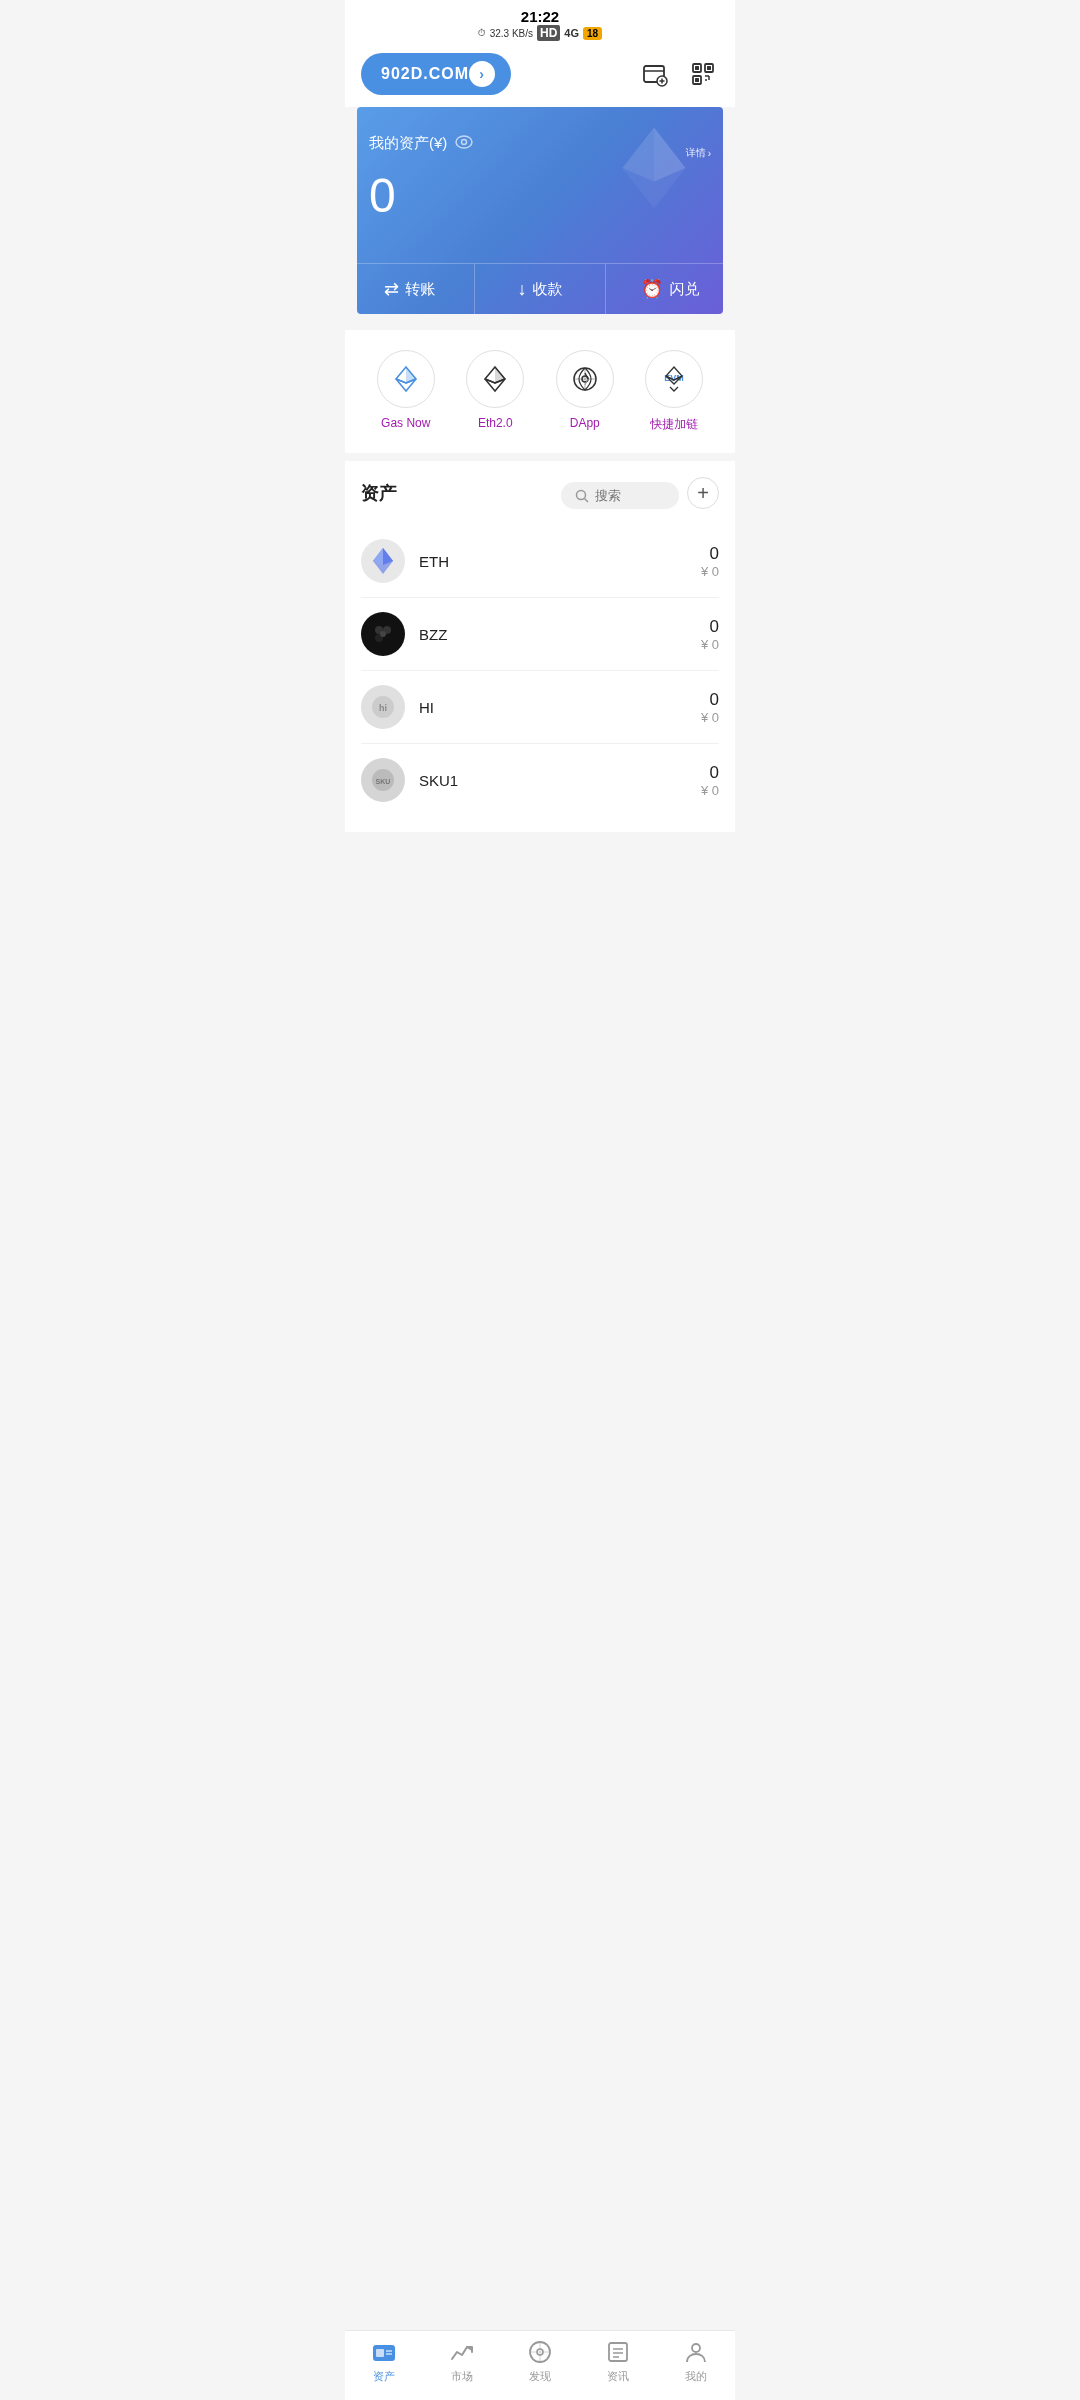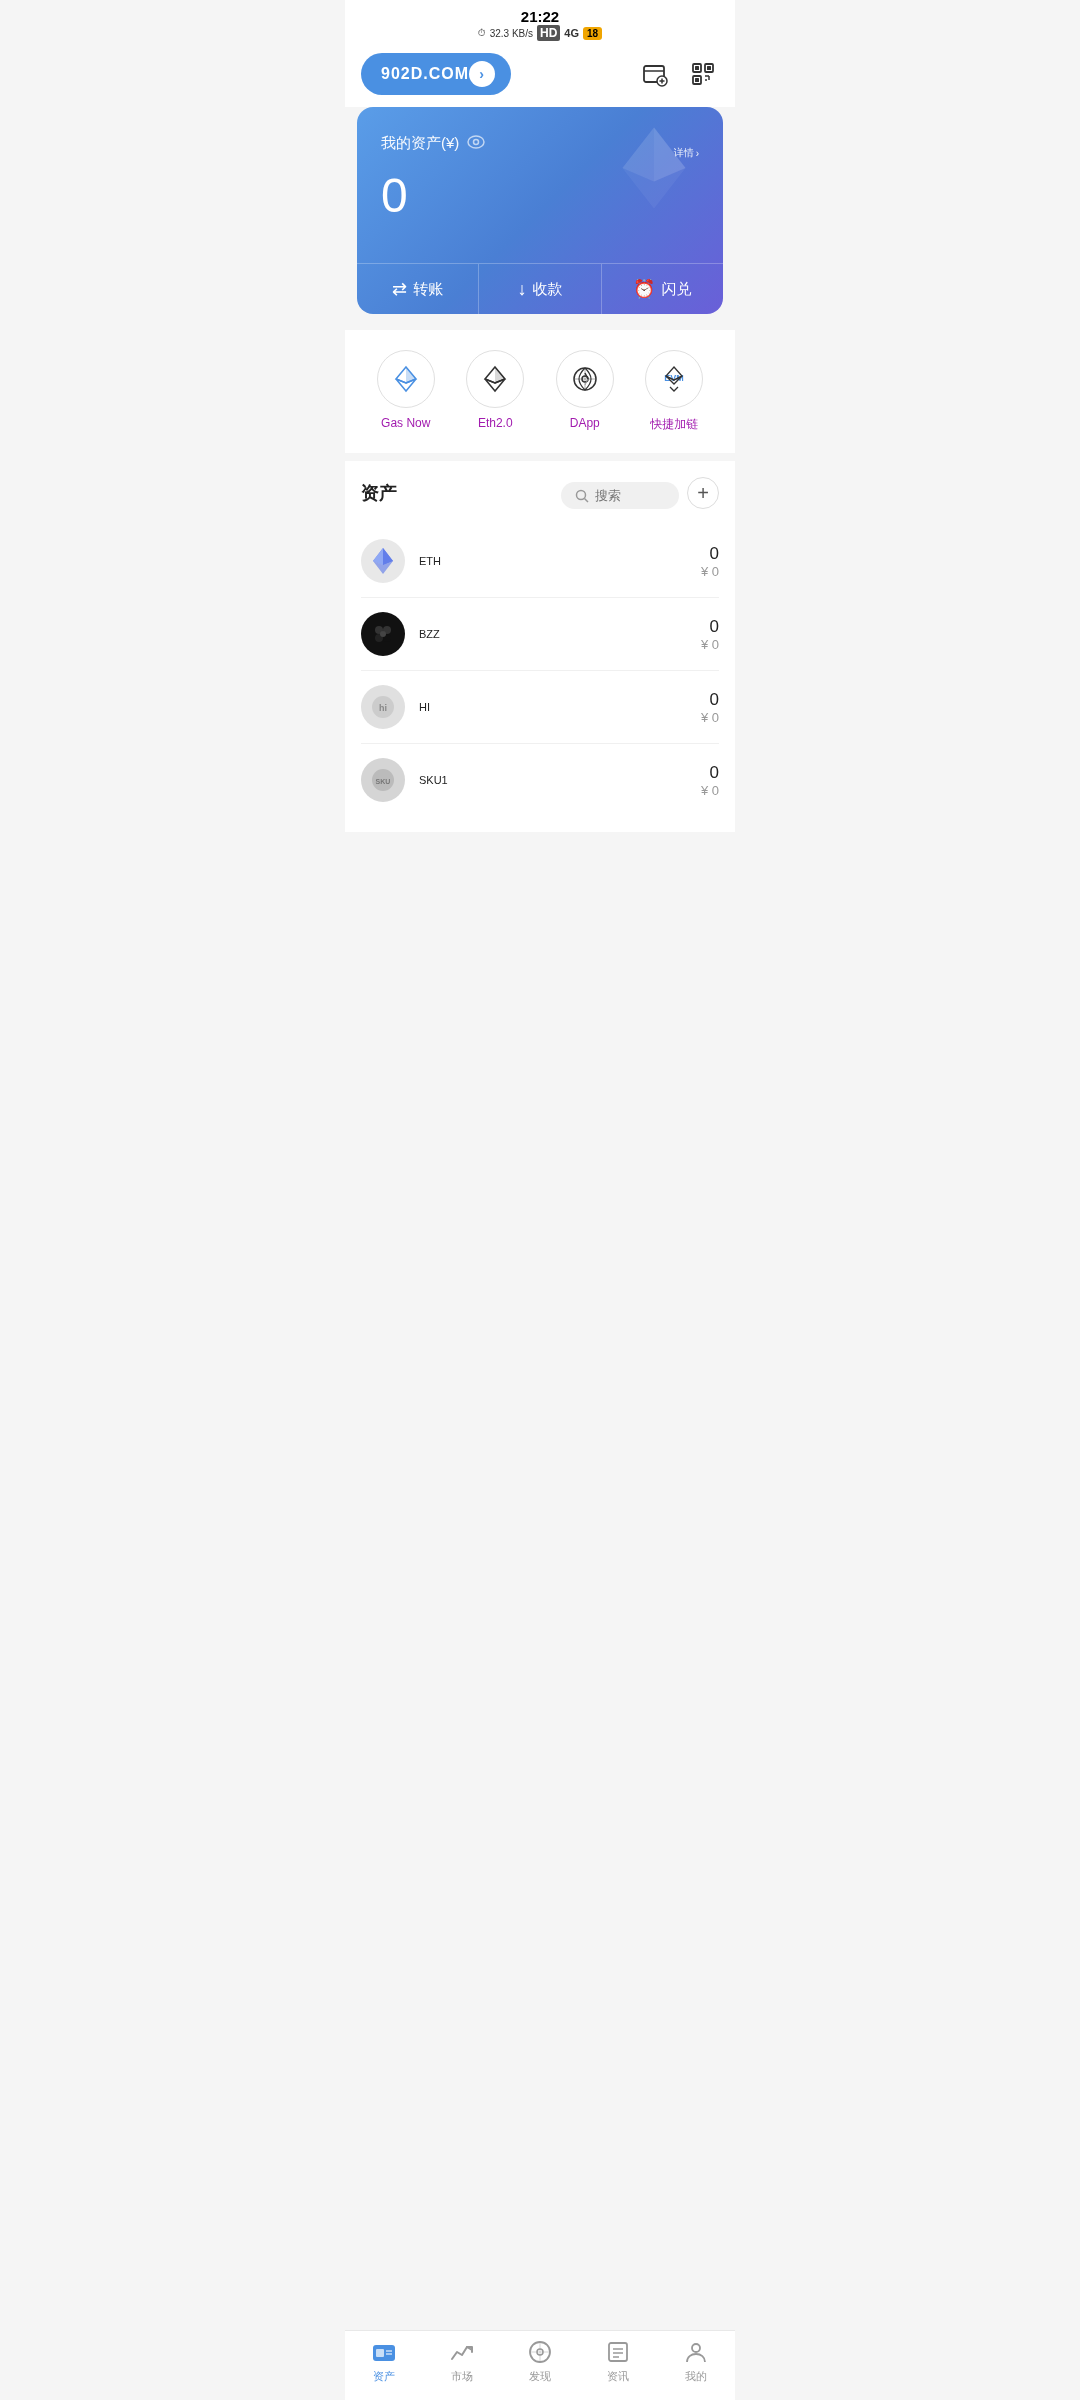--- a/index.html
+++ b/index.html
@@ -89,22 +89,22 @@
       display: flex;
       align-items: center;
       justify-content: center;
       color: #333;
     }
 
     
     .asset-card {
       margin: 0 12px 16px;
       background: linear-gradient(135deg, #5a9de8 0%, #4a7fd4 50%, #6a5fd8 100%);
-      border-radius: 16px;
-      padding: 20px 24px 0;
+      border-radius: 4px;
+      padding: 20px 12px 0;
       color: #fff;
       position: relative;
       overflow: hidden;
     }
     .asset-card-header {
       display: flex;
       justify-content: space-between;
       align-items: center;
       margin-bottom: 8px;
     }
@@ -260,21 +260,21 @@
       background: #e0e0e0;
       display: flex;
       align-items: center;
       justify-content: center;
       margin-right: 14px;
       overflow: hidden;
       flex-shrink: 0;
     }
     .asset-name {
       flex: 1;
-      font-size: 11px;
+      font-size: 15px;
       font-weight: 500;
       color: #222;
     }
     .asset-values {
       text-align: right;
     }
     .asset-amount-val {
       font-size: 17px;
       font-weight: 500;
       color: #222;

